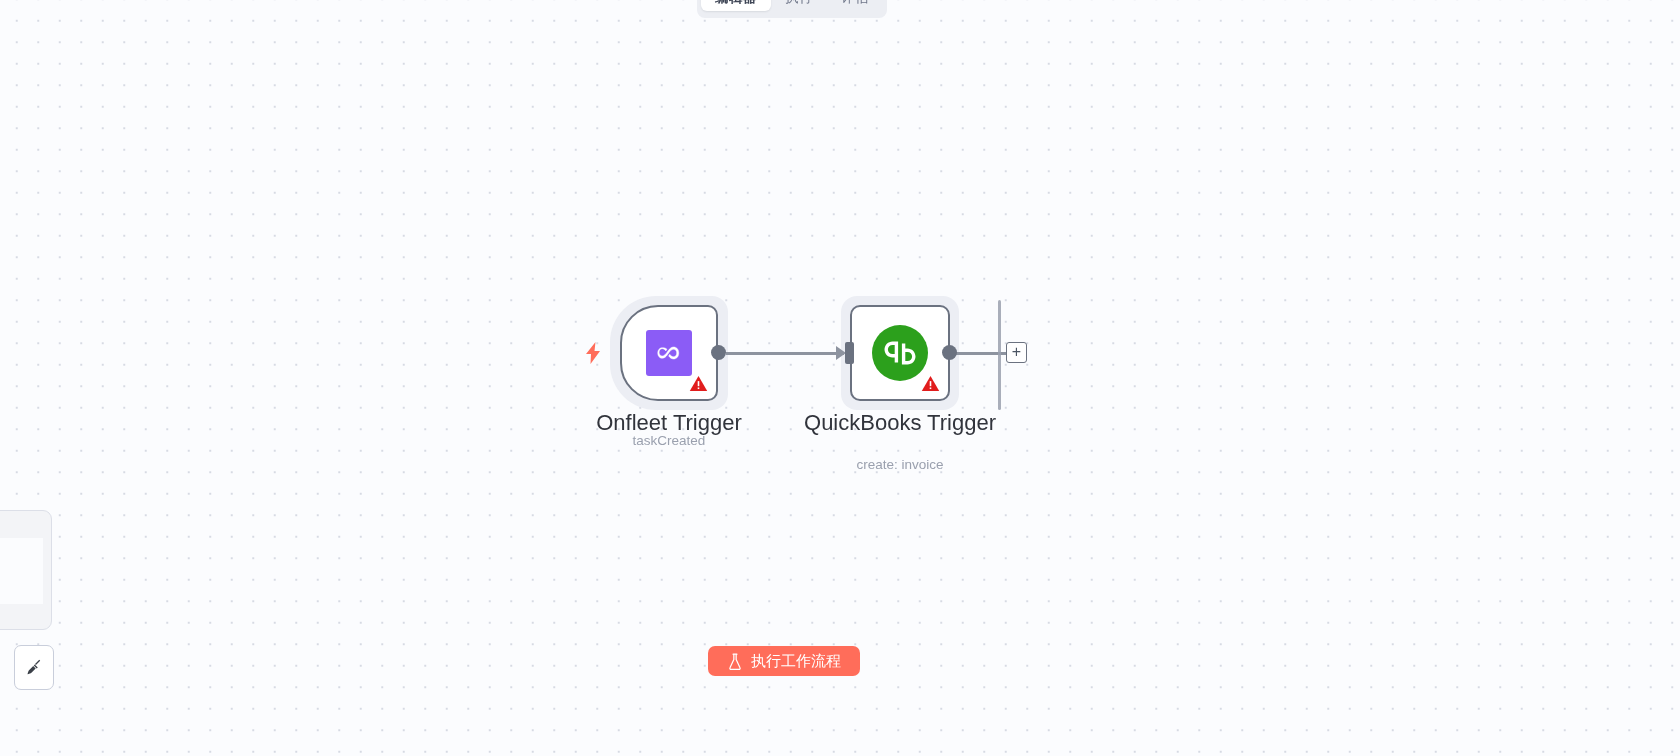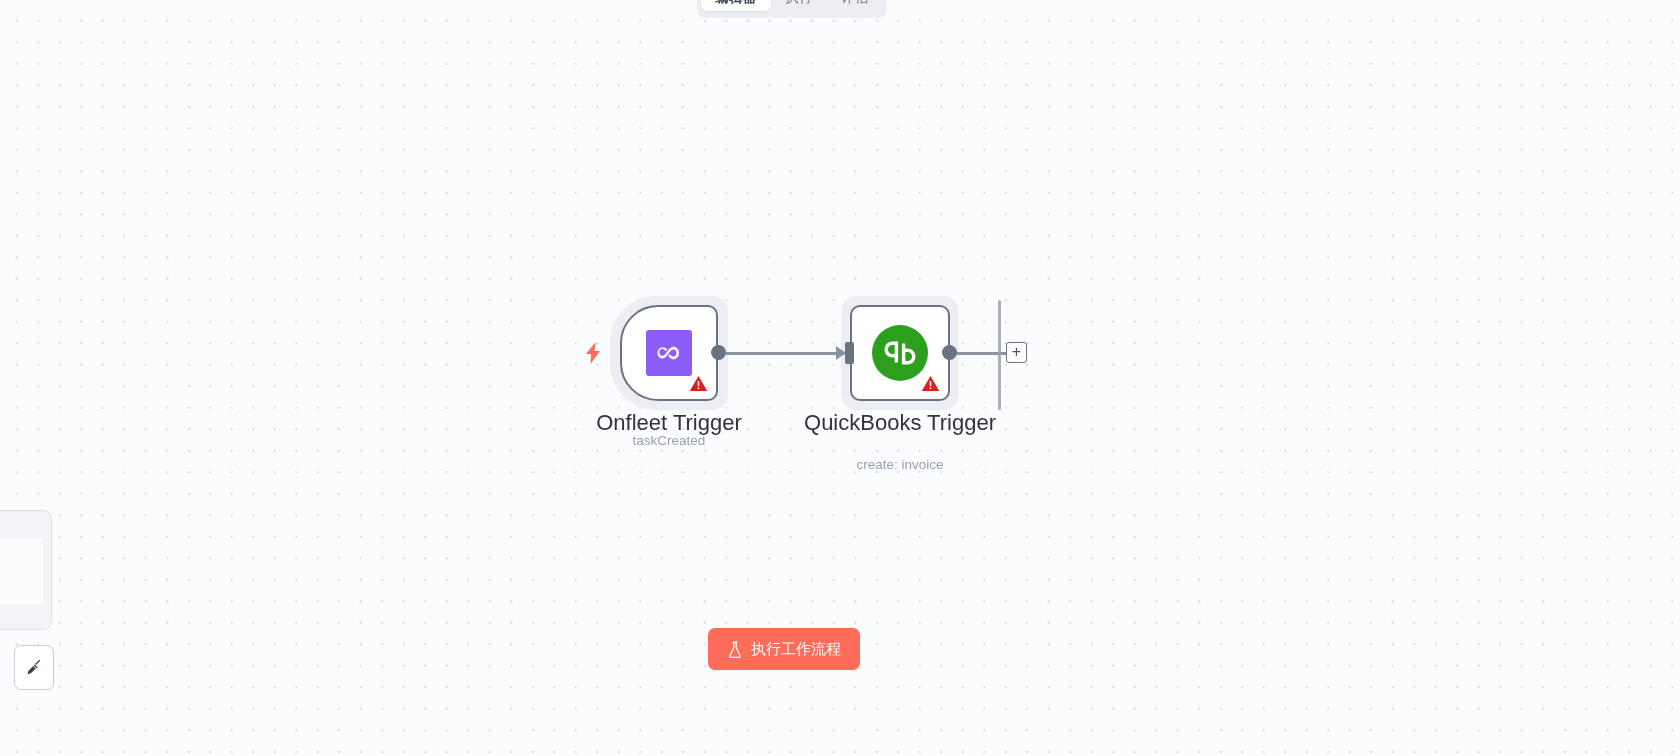--- a/index.html
+++ b/index.html
@@ -201,23 +201,23 @@
     font-size: 13.5px;
     color: #9aa0ae;
     white-space: nowrap;
     z-index: 13;
   }
 
   
   #exec-btn {
     position: absolute;
     left: 708px;
-    top: 628px;
+    top: 646px;
     width: 152px;
-    height: 42px;
+    height: 30px;
     background: #ff6d5a;
     border: none;
     border-radius: 7px;
     color: #ffffff;
     font-size: 15px;
     font-family: "Liberation Sans", sans-serif;
     display: flex;
     align-items: center;
     justify-content: center;
     gap: 8px;

